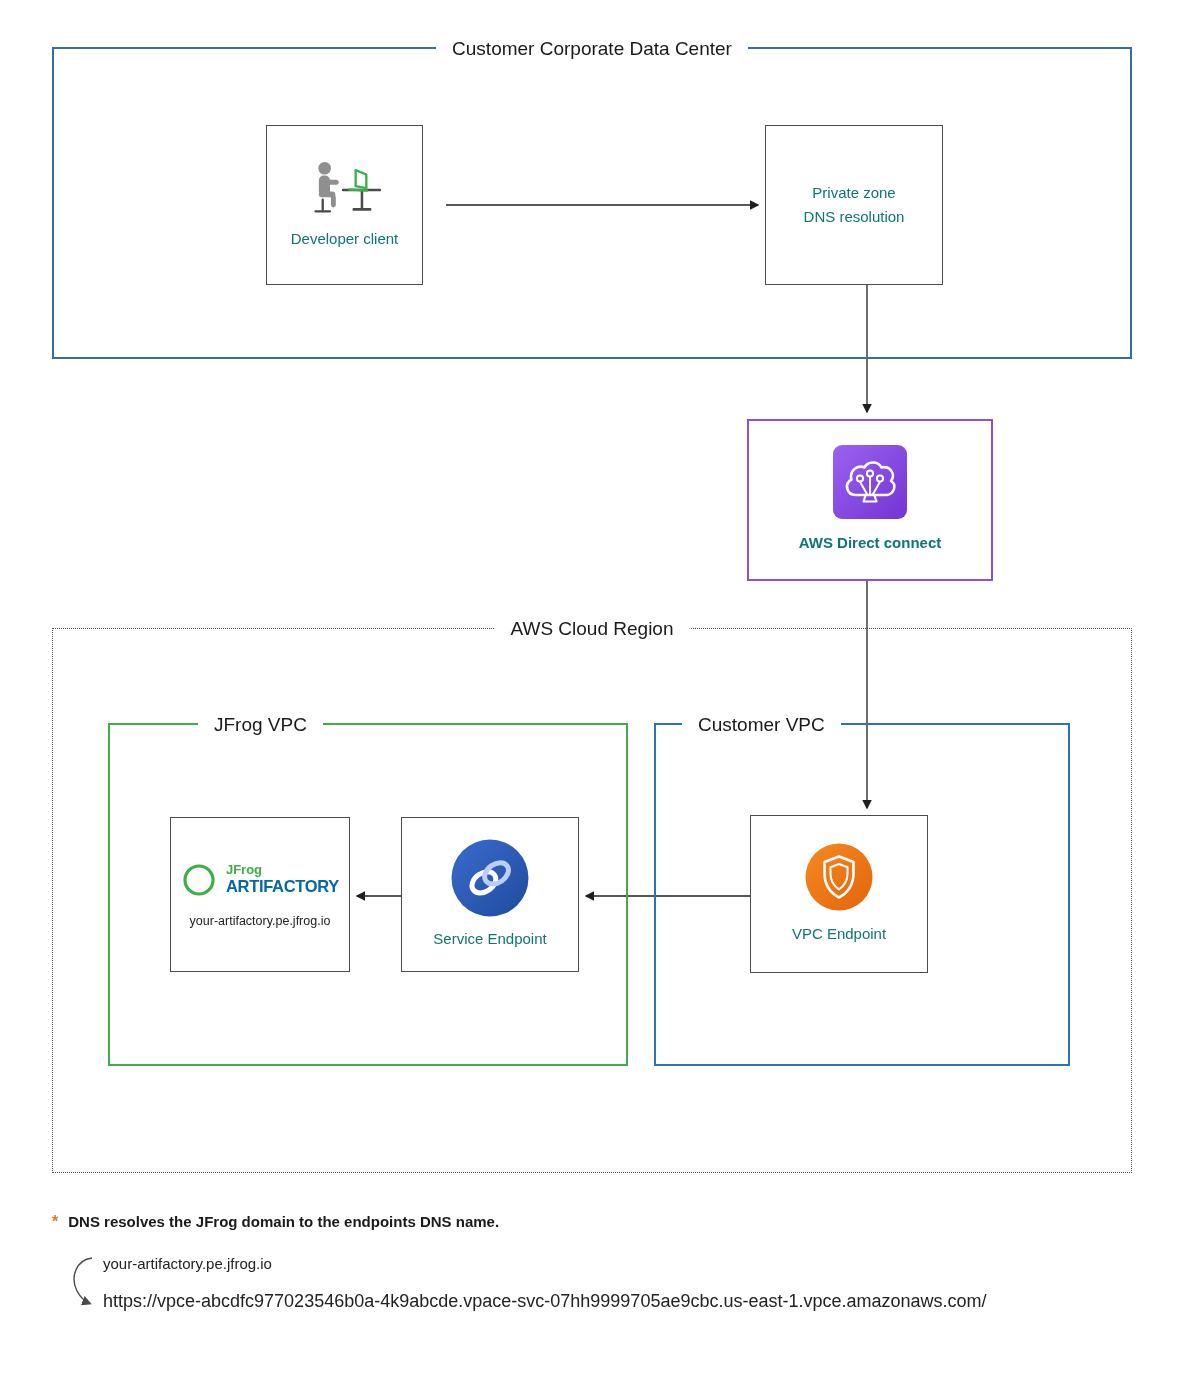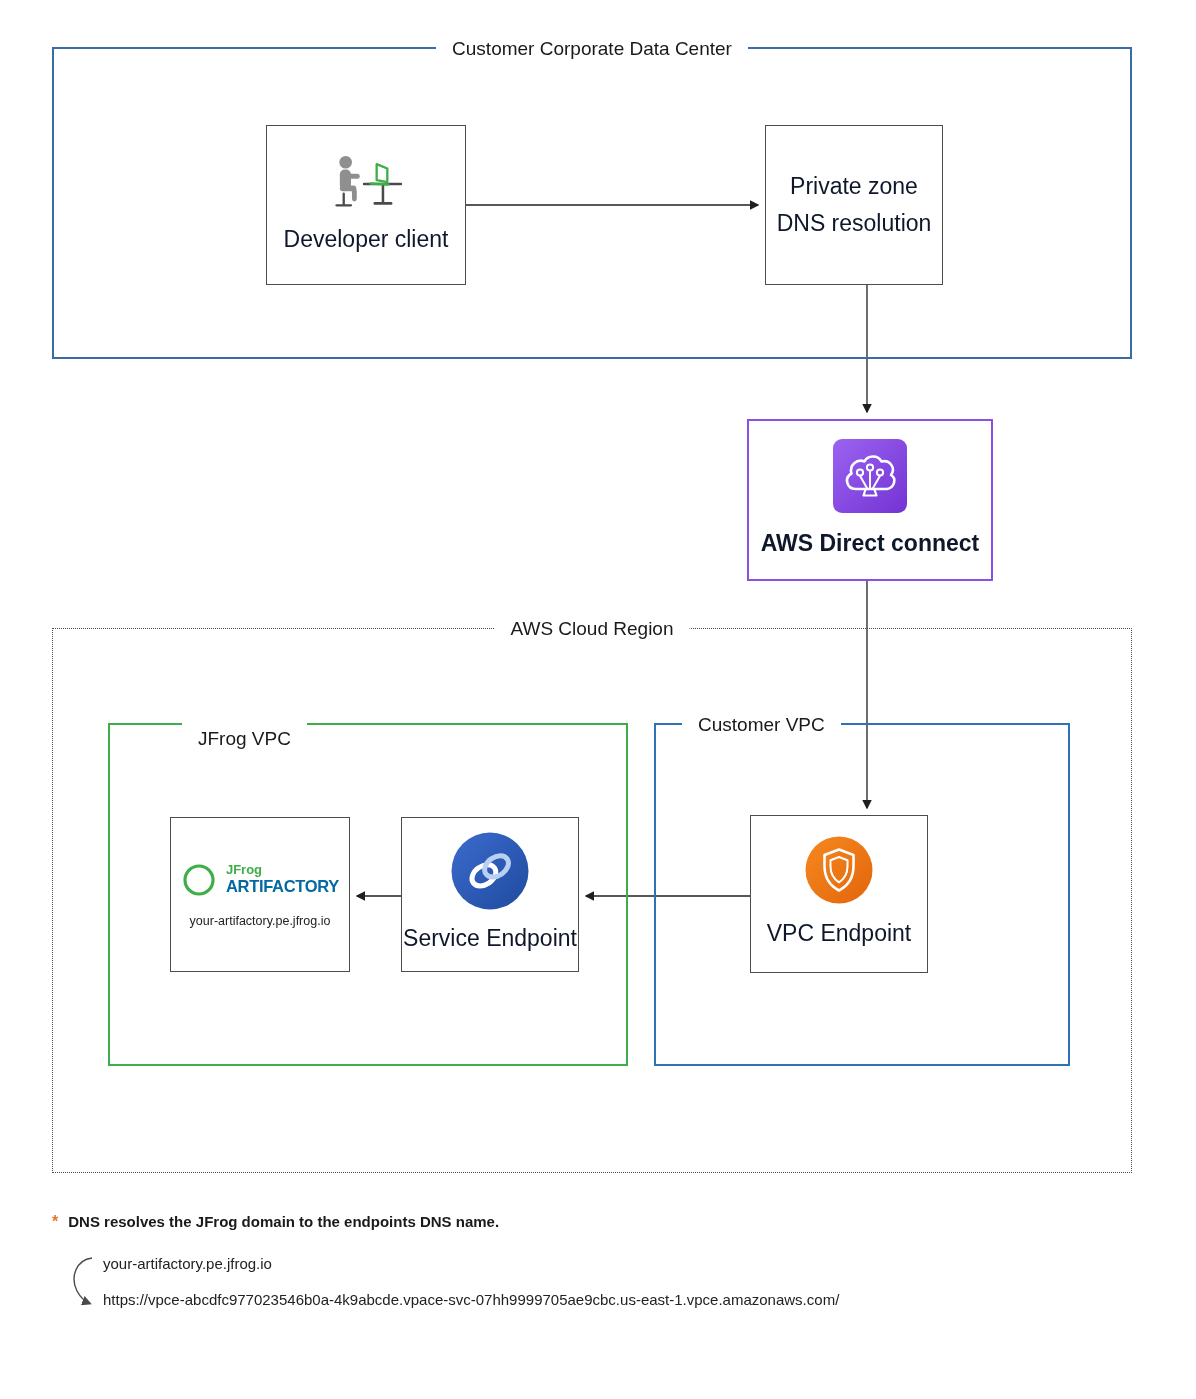--- a/index.html
+++ b/index.html
@@ -41,40 +41,40 @@
     border: 2px solid var(--data-center-border, #3a6ba6);
   }
   .cloud-region {
     left: 52px; top: 628px; width: 1080px; height: 545px;
     border: 1.5px dotted #4d4d4d;
   }
   .jfrog-vpc {
     left: 108px; top: 723px; width: 520px; height: 343px;
     border: 2px solid var(--jfrog-vpc-border, #3eae49);
   }
-  .jfrog-vpc .group-title { left: 72px; margin-top: 14px; }
+  .jfrog-vpc .group-title { left: 88px; }
   .customer-vpc {
     left: 654px; top: 723px; width: 416px; height: 343px;
     border: 2px solid var(--customer-vpc-border, #2e74b5);
   }
   .customer-vpc .group-title { left: 26px; }
 
   
   .node {
     position: absolute;
     background: #fff;
     border: 1px solid #4d4d4d;
     display: flex;
     flex-direction: column;
     align-items: center;
     justify-content: center;
   }
-  .node-label { font-size: 23px; color: #0f172a; line-height: 1.6; text-align: right; }
-
-  .developer-node  { left: 266px; top: 125px; width: 200px; height: 160px; gap: 6px; }
+  .node-label { font-size: 15px; color: #0f766e; line-height: 1.6; text-align: right; }
+
+  .developer-node  { left: 266px; top: 125px; width: 157px; height: 160px; gap: 6px; }
   .dns-node        { left: 765px; top: 125px; width: 178px; height: 160px; }
 
   .direct-connect-node {
     left: 747px; top: 419px; width: 246px; height: 162px;
     position: absolute; background: #fff;
     border: 2px solid var(--direct-connect-border, #8a4fe8);
     display: flex; flex-direction: column; align-items: center; justify-content: center;
     gap: 12px;
     font-weight: bold;
   }
@@ -93,21 +93,21 @@
   .arti-text { display: flex; flex-direction: column; line-height: 1.15; }
   .jfrog-name { color: var(--jfrog-green, #3eae49); font-weight: 700; font-size: 13px; }
   .arti-name  { font-weight: 800; font-size: 16.5px; letter-spacing: -0.3px; color: #0369a1; }
   .arti-host  { font-size: 12.5px; color: #222; margin-top: 16px; }
 
   
   .footnote-line { position: absolute; white-space: nowrap; }
   .fn-note { left: 52px; top: 1213px; font-size: 15px; font-weight: 700; color: #1a1a1a; }
   .fn-marker { color: var(--footnote-asterisk, #e8742c); font-weight: 700; margin-right: 10px; font-size: 16px; }
   .fn-domain { left: 103px; top: 1255px; font-size: 15px; color: #222; }
-  .fn-url    { left: 103px; top: 1291px; font-size: 15px; color: #222; }
+  .fn-url    { left: 103px; top: 1291px; font-size: 18px; color: #222; }
 </style>
 </head>
 <body>
 
 <div class="canvas">
 
   <svg class="connectors" viewBox="0 0 1196 1399" aria-hidden="true">
     <defs>
       <marker id="ah" viewBox="0 0 10 10" refX="8.5" refY="5" markerWidth="7.5" markerHeight="7.5" orient="auto-start-reverse">
         <path d="M0 0 L10 5 L0 10 Z" fill="#1f1f1f"></path>

